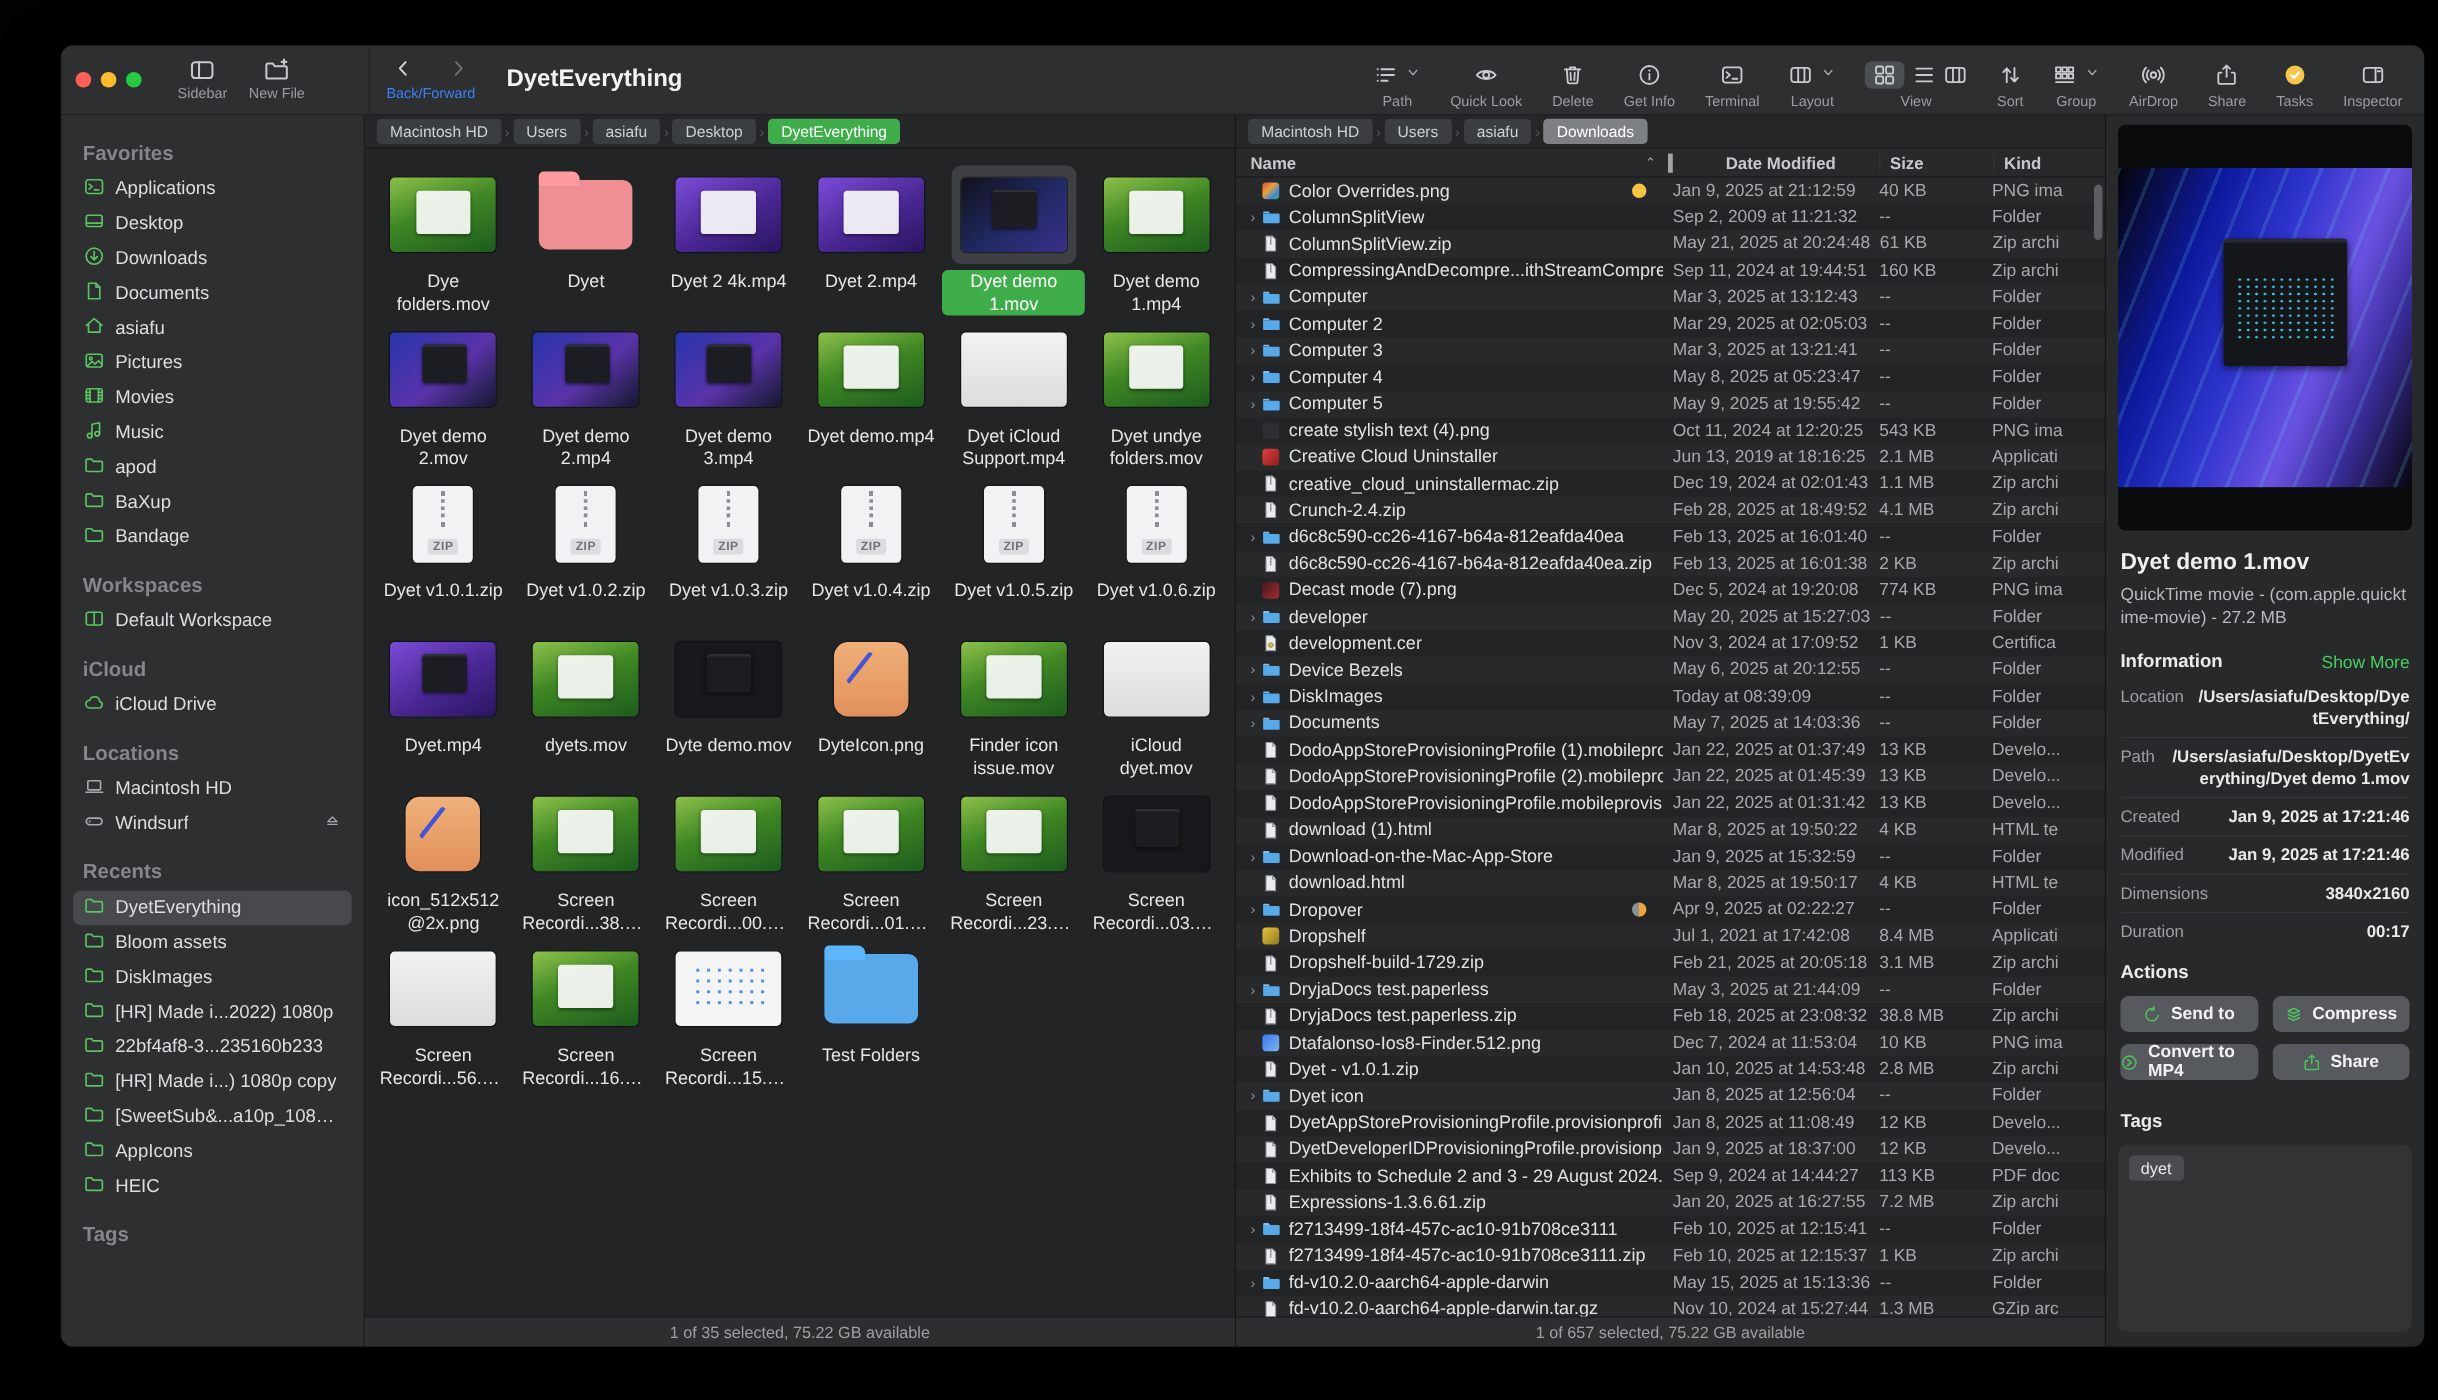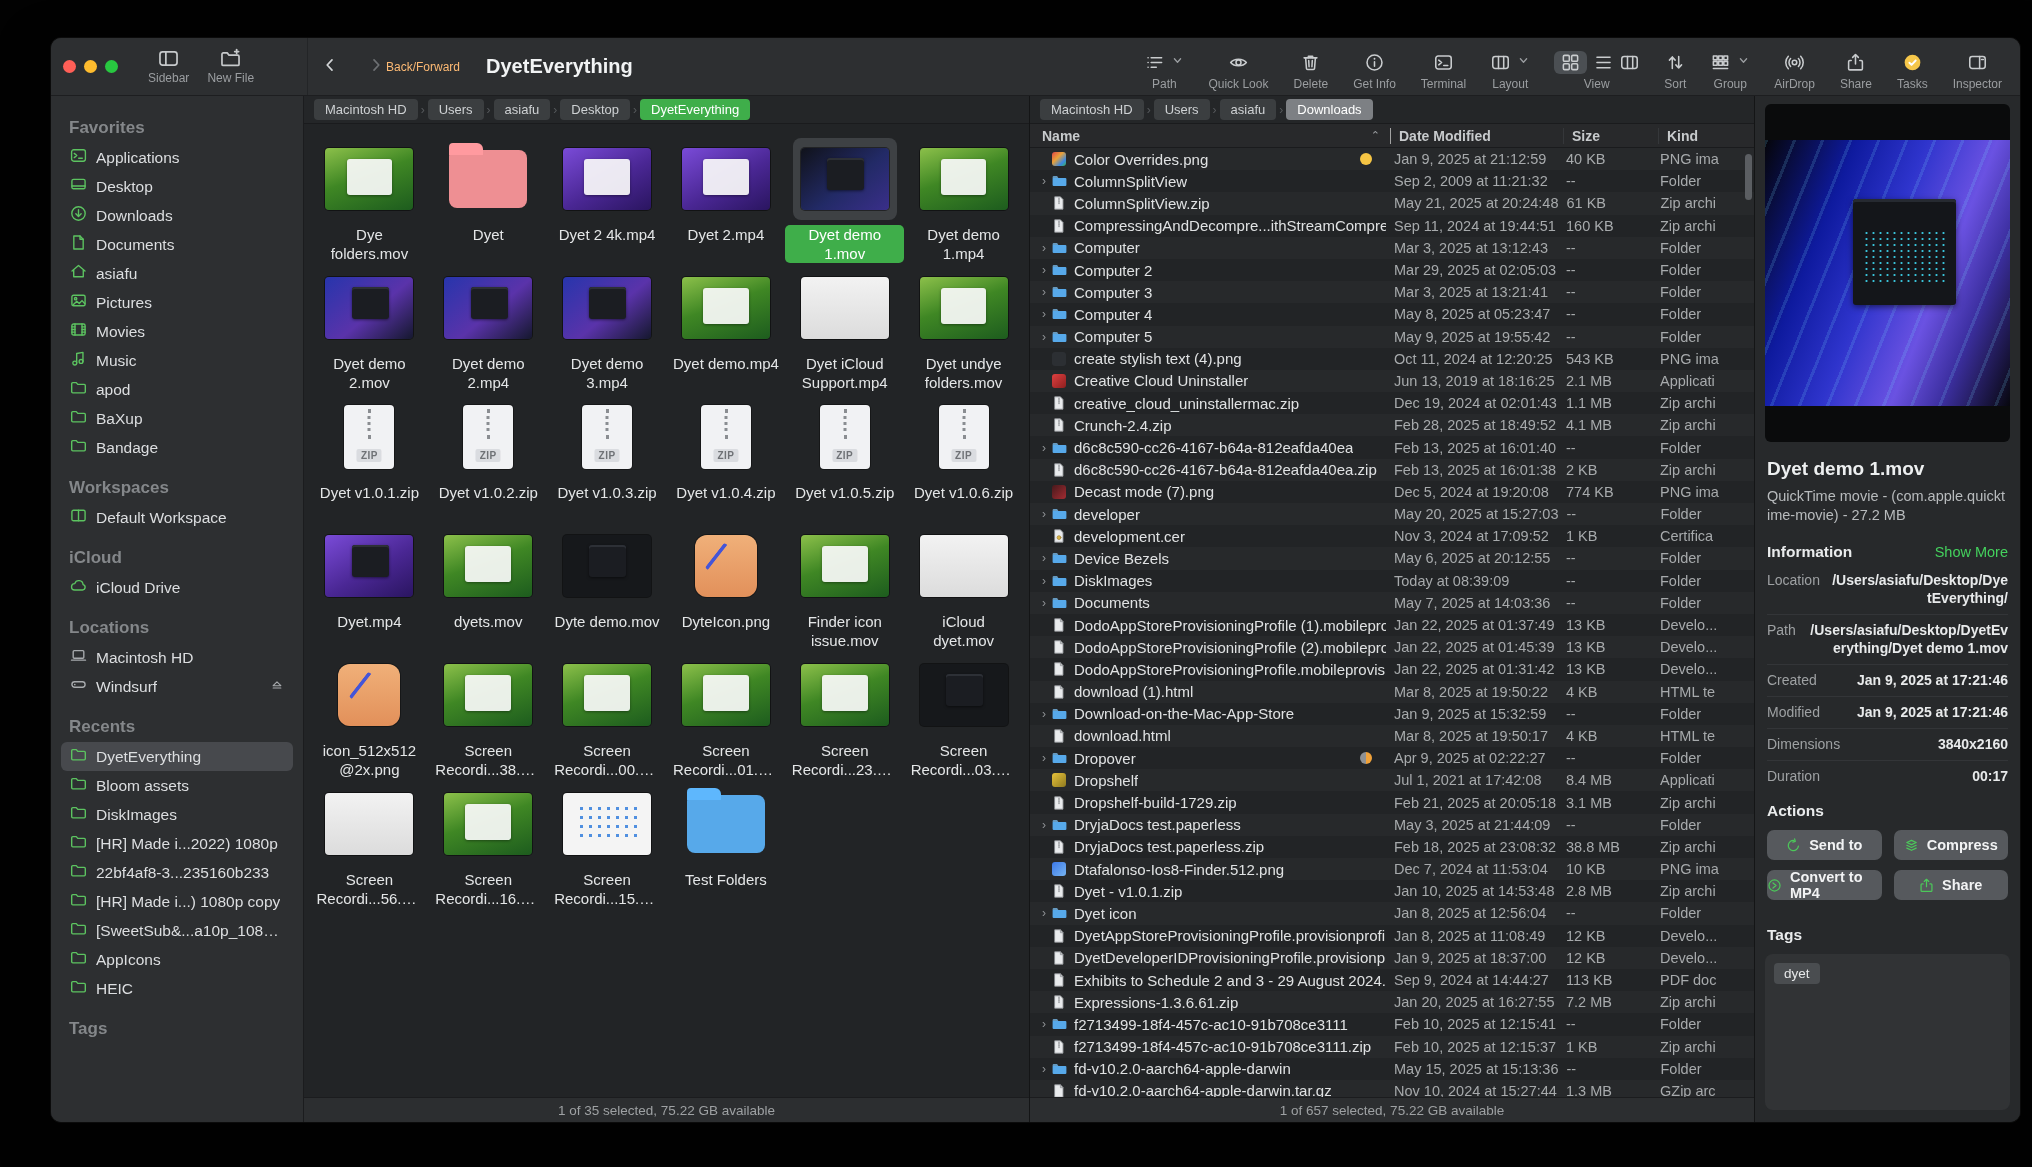--- a/index.html
+++ b/index.html
@@ -10,21 +10,21 @@
   
   .toolbar{flex:0 0 57px;display:flex;align-items:stretch;background:#2d2f31;border-bottom:1px solid #1d1e20;}
   .tb-left{flex:0 0 232px;display:flex;align-items:center;padding:0 12px;border-right:1px solid #232527;gap:6px;}
   .lights{display:flex;gap:8px;margin-right:12px;}
   .dot{width:13px;height:13px;border-radius:50%;}
   .dot.r{background:#ff5f57}.dot.y{background:#febc2e}.dot.g{background:#28c840}
   .tbbtn{display:flex;flex-direction:column;align-items:center;gap:2px;color:#c6c9cb;font-size:12px;margin-left:12px;}
   .tbbtn .lbl{color:#9b9ea1;}
   .tbbtn svg{width:21px;height:21px;}
   .tb-main{flex:1;display:flex;align-items:center;padding:0 14px;min-width:0;}
-  .bf{display:flex;flex-direction:row;align-items:center;gap:2px;font-size:12px;color:#fdba74;}
+  .bf{display:flex;flex-direction:column;align-items:center;gap:2px;font-size:12px;color:#3b82f6;}
   .bf-ic{display:flex;gap:30px;align-items:center;height:21px;}
   .bf-ic .back{color:#d2d5d7}.bf-ic .fwd{color:#6d7073}
   .bf-ic svg{width:16px;height:16px;}
   .wtitle{font-size:20px;font-weight:700;color:#f1f3f4;margin-left:26px;white-space:nowrap;}
   .tb-tools{margin-left:auto;display:flex;align-items:flex-start;gap:25px;padding-top:8px;padding-right:4px;}
   .tool{display:flex;flex-direction:column;align-items:center;gap:3px;font-size:12px;color:#c6c9cb;}
   .tool .ics{display:flex;align-items:center;gap:7px;height:24px;color:#c9ccce;}
   .tool .ics svg{width:19px;height:19px;}
   .tool .ics .chev svg{width:11px;height:11px;color:#9b9ea1;}
   .tool .lbl{color:#9b9ea1;white-space:nowrap;}
@@ -79,21 +79,21 @@
   .glabel{margin-top:5px;font-size:15px;line-height:19px;color:#e4e6e7;text-align:center;max-width:114px;
     display:-webkit-box;-webkit-line-clamp:2;-webkit-box-orient:vertical;overflow:hidden;word-break:break-word;padding:0 6px;border-radius:5px;}
   .gcell.sel .glabel{background:#3fae4a;color:#fff;}
   .statusbar{flex:0 0 24px;background:#2c2e30;border-top:1px solid #1b1c1e;display:flex;align-items:center;justify-content:center;
     font-size:13.5px;color:#9ea1a3;}
   
   .lheader{flex:0 0 23px;display:flex;align-items:center;background:#28292b;border-bottom:1px solid #1a1b1d;
     font-size:14px;font-weight:700;color:#c7cacc;}
   .lh-name{flex:0 0 348px;padding-left:12px;display:flex;align-items:center;}
   .lh-sort{margin-left:auto;margin-right:10px;color:#9b9ea1;font-size:11px;font-weight:400;}
-  .lh-date{flex:0 0 164px;border-left:1px solid #a3a3a3;padding-left:8px;}
+  .lh-date{flex:0 0 164px;border-left:4px solid #a3a3a3;padding-left:8px;text-align:center;}
   .lh-size{flex:0 0 86px;border-left:1px solid #35373a;padding-left:8px;}
   .lh-kind{flex:1;border-left:1px solid #35373a;padding-left:8px;}
   .rows{flex:1;overflow:hidden;font-size:15px;}
   .row{height:22.2px;display:flex;align-items:center;color:#e0e2e3;}
   .row:nth-child(odd){background:#27292b;}
   .c-name{flex:0 0 348px;display:flex;align-items:center;padding-left:8px;overflow:hidden;white-space:nowrap;position:relative;}
   .chev{flex:0 0 12px;color:#8f9295;font-size:12px;text-align:center;}
   .fic{flex:0 0 18px;height:15px;display:flex;align-items:center;justify-content:center;margin-right:6px;}
   .fic svg{width:16px;height:16px;}
   .sw{width:14px;height:14px;border-radius:3px;}
@@ -111,21 +111,21 @@
   .art{position:absolute;left:0;right:0;top:36px;bottom:36px;
     background:linear-gradient(112deg,#05050a 0%,#0e1a9e 26%,#2e34cc 46%,#6a52e2 66%,#3c2fa0 80%,#07070e 100%);}
   .art::before{content:"";position:absolute;inset:0;
     background:repeating-linear-gradient(112deg,rgba(120,220,255,.16) 0 3px,transparent 3px 26px);}
   .mockwin{position:absolute;left:36%;top:22%;width:42%;height:40%;background:#14161a;border-radius:3px;
     box-shadow:inset 0 3px 0 #262a31,0 2px 6px rgba(0,0,0,.55);}
   .mockwin::after{content:"";position:absolute;left:10%;top:30%;width:80%;height:50%;
     background:radial-gradient(circle,#39c2d8 1px,transparent 1.2px);background-size:7px 6px;}
   .insp-title{font-size:19px;font-weight:700;color:#edeff0;margin:2px 2px 7px;}
   .insp-sub{font-size:14.5px;line-height:19px;color:#b8bbbd;margin:0 2px 16px;word-break:break-all;}
-  .sec{display:flex;align-items:center;margin:2px 2px 4px;}
+  .sec{display:flex;align-items:flex-end;margin:2px 2px 4px;}
   .sec .t{font-size:15.5px;font-weight:700;color:#e9ebec;}
   .showmore{margin-left:auto;font-size:14.5px;color:#44d15d;}
   .fields{margin:0 2px;}
   .field{display:flex;gap:12px;padding:6px 0 7px;border-bottom:1px solid #333538;font-size:14px;align-items:baseline;}
   .field:last-child{border-bottom:none;}
   .f-l{color:#9ea1a3;flex:0 0 auto;}
   .f-v{margin-left:auto;text-align:right;color:#e8eaeb;font-weight:700;line-height:18px;word-break:break-all;}
   .actions-h{margin-top:10px;}
   .actions{display:grid;grid-template-columns:1fr 1fr;gap:10px 12px;margin:6px 2px 4px;}
   .abtn{height:30px;background:#56595d;border-radius:7px;display:flex;align-items:center;justify-content:center;gap:8px;

